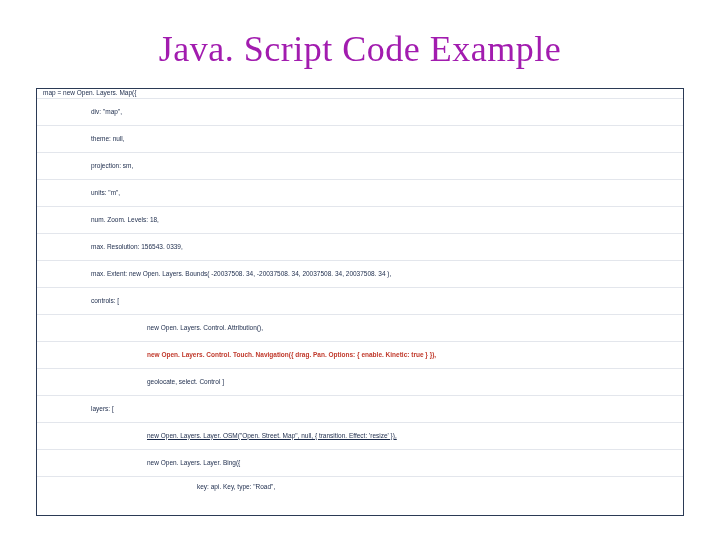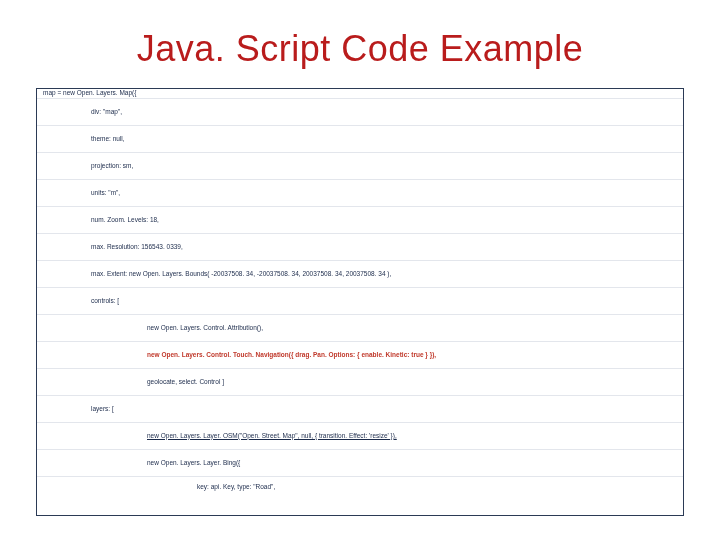--- a/index.html
+++ b/index.html
@@ -1,18 +1,18 @@
 <!DOCTYPE html>
 <html><head>
 <meta charset="utf-8">
 <style>
   * { margin: 0; padding: 0; box-sizing: border-box; }
   html, body { width: 720px; height: 540px; background: #fff; font-family: Arial, Helvetica, sans-serif; overflow: hidden; }
   .slide { width: 720px; height: 540px; padding: 28px 36px 24px 36px; display: flex; flex-direction: column; }
-  .title { font-size: 36px; font-weight: 400; color: #b91c1c; text-align: center; letter-spacing: 0.5px; margin-bottom: 18px; }
+  .title { font-size: 36px; font-weight: 400; color: #a21caf; text-align: center; letter-spacing: 0.5px; margin-bottom: 18px; font-family: Liberation Serif, serif; }
   .code-box { flex: 1; border: 1px solid #2b3a55; background: #fff; overflow: hidden; }
   .code-line { font-size: 6.5px; color: #1b2a4a; padding: 0 6px; line-height: 1; border-bottom: 1px solid #e3e6ec; white-space: pre; }
   .row-h { height: 27px; display: flex; align-items: center; }
   .indent-1 { padding-left: 54px; }
   .indent-2 { padding-left: 110px; }
   .indent-3 { padding-left: 160px; }
   .accent { color: #c0392b; font-weight: bold; }
   .small-row0 { height: 10px; display:flex; align-items:center; }
   .small-row { height: 21px; display:flex; align-items:center; }
   .underlined { text-decoration: underline; }

